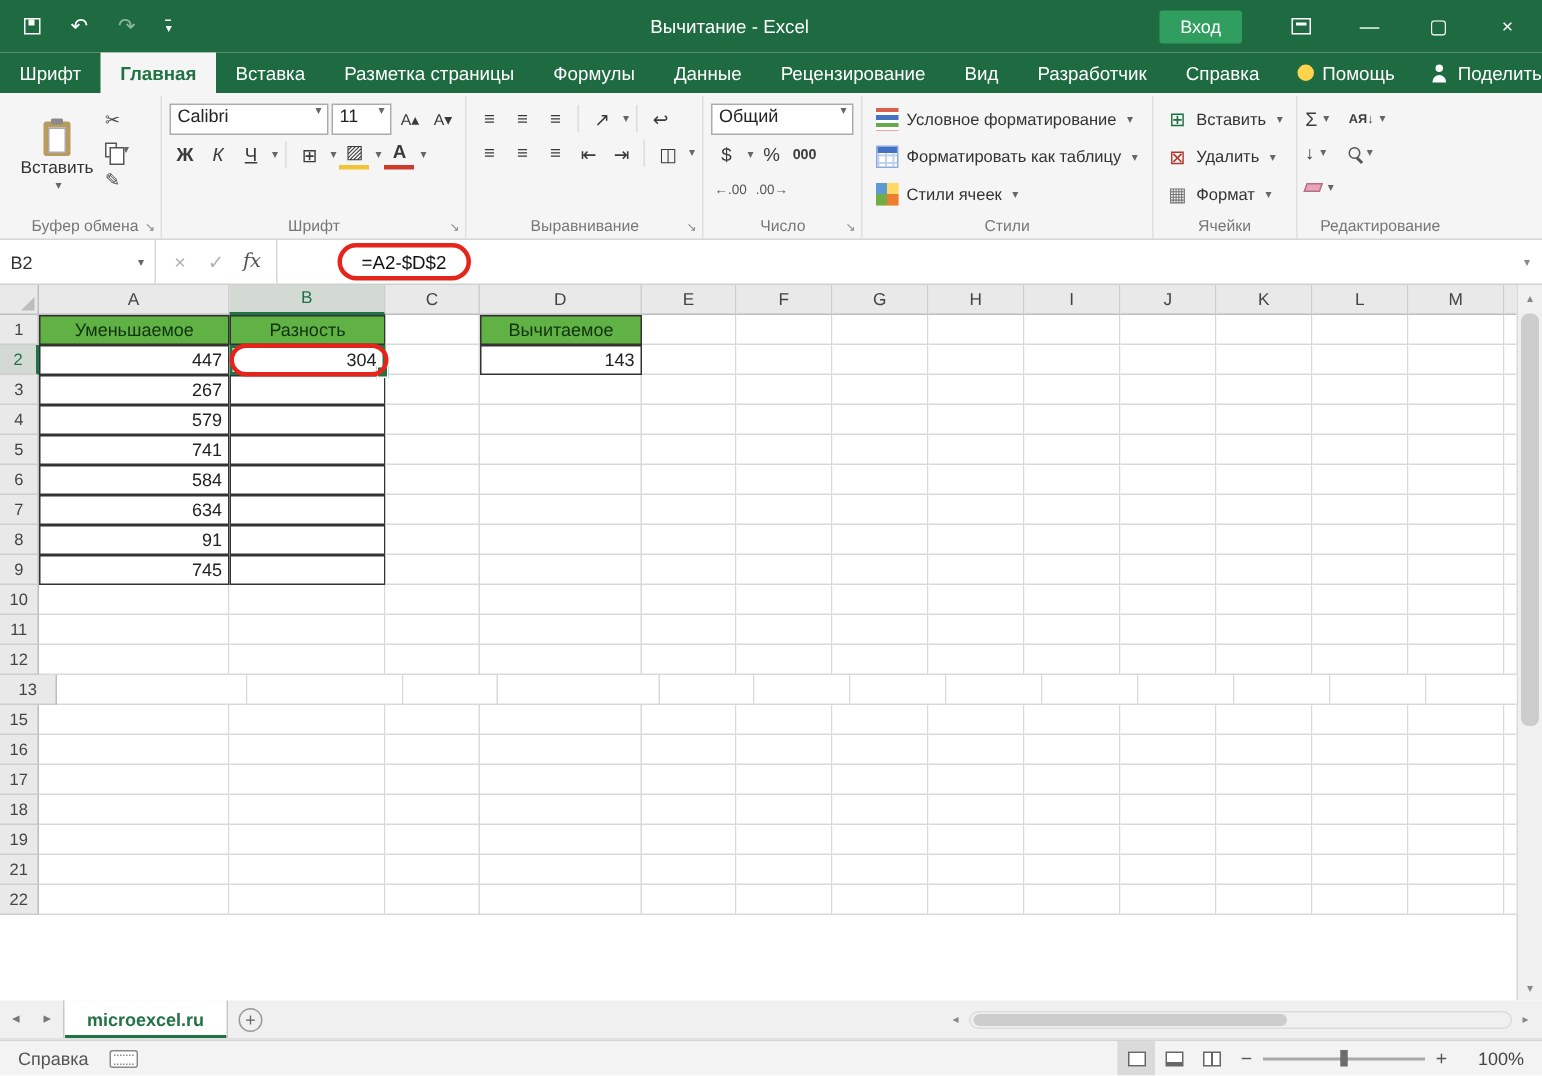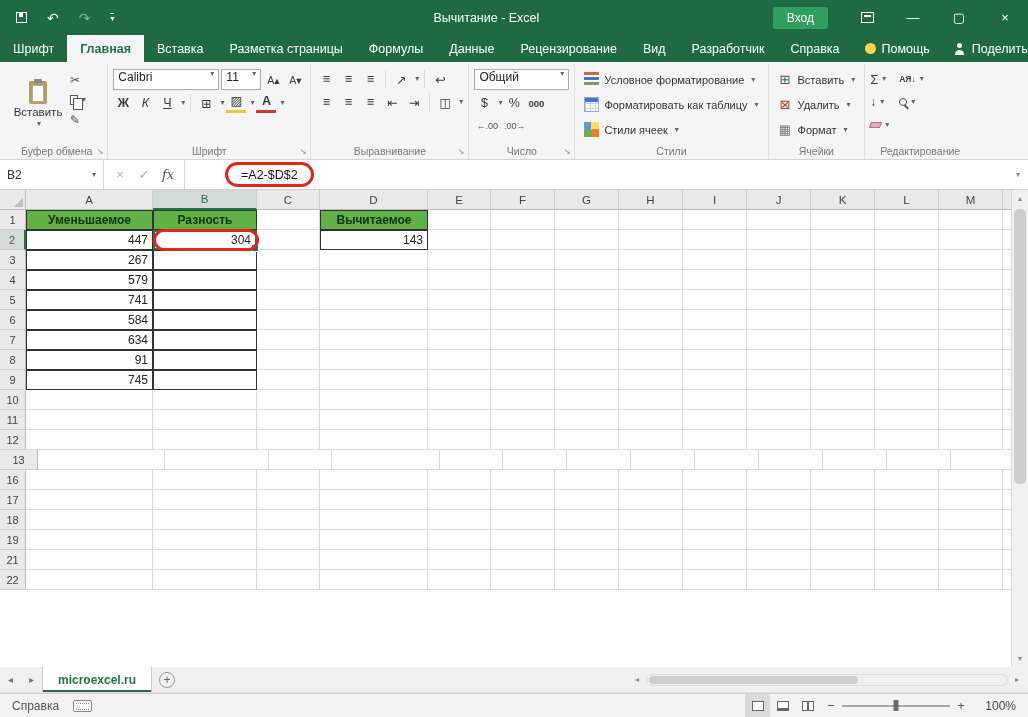--- a/index.html
+++ b/index.html
@@ -107,21 +107,21 @@
   .grid{flex:1;overflow:hidden;background:#fff}
   .g-row{display:flex;height:20px;flex:none}
   .g-corner{background:#e9e9e9;border-right:1px solid #bdbdbd;border-bottom:1px solid #bdbdbd;position:relative;flex:none}
   .g-tri{position:absolute;right:2px;bottom:2px;width:0;height:0;border-left:9px solid transparent;border-bottom:9px solid #bdbdbd}
   .g-colhead{background:#e9e9e9;border-right:1px solid #cdcdcd;border-bottom:1px solid #bdbdbd;font-size:11.5px;color:#444;display:flex;align-items:center;justify-content:center;flex:none}
   .g-colhead.sel{background:var(--selection-header-fill);color:var(--accent-green);border-bottom:2px solid var(--accent-green)}
   .g-rowhead{background:#e9e9e9;border-right:1px solid #bdbdbd;border-bottom:1px solid #cdcdcd;font-size:11px;color:#444;display:flex;align-items:center;justify-content:center;flex:none}
   .g-rowhead.sel{background:var(--selection-header-fill);color:var(--accent-green);border-right:2px solid var(--accent-green)}
   .g-cell{border-right:1px solid #d9d9d9;border-bottom:1px solid #d9d9d9;font-size:12px;position:relative;display:flex;align-items:center;background:#fff;flex:none}
   .g-cell.num{justify-content:flex-end;padding-right:4px}
-  .g-cell.hd{justify-content:center;background:var(--header-cell-fill);color:var(--header-cell-text);font-weight:bold}
+  .g-cell.hd{justify-content:center;background:var(--header-cell-fill);color:var(--header-cell-text);font-weight:normal}
   .g-cell.bx{border:1px solid #333}
   .g-cell.active{border:2px solid var(--accent-green);z-index:2}
   .g-cell.active::after{content:"";position:absolute;right:-4px;bottom:-4px;width:6px;height:6px;background:var(--accent-green);border:1px solid #fff;z-index:3}
   .cell-oval{position:absolute;left:-2px;right:-4px;top:-3px;bottom:-3px;border:3px solid var(--annotation-red);border-radius:12px;pointer-events:none;z-index:4}
   .g-fill{flex:1 1 auto !important;border-right:none}
 
   .vscroll{width:17px;background:#f0f0f0;border-left:1px solid #d9d9d9;display:flex;flex-direction:column;flex:none}
   .sc-btn{height:17px;width:100%;display:flex;align-items:center;justify-content:center;color:#888;font-size:8px;flex:none}
   .sc-track{flex:1;width:100%;position:relative}
   .sc-thumb{position:absolute;left:2px;right:2px;top:2px;height:62%;background:#cdcdcd;border-radius:5px}
@@ -691,20 +691,37 @@
           <div class="g-cell" style="width: 64px;"></div>
           <div class="g-cell" style="width: 64px;"></div>
           <div class="g-cell" style="width: 64px;"></div>
           <div class="g-cell" style="width: 64px;"></div>
           <div class="g-cell" style="width: 64px;"></div>
           <div class="g-cell" style="width: 64px;"></div>
           <div class="g-cell" style="width: 64px;"></div>
           <div class="g-cell g-fill"></div>
         </div>
         <div class="g-row">
+          <div class="g-rowhead" style="width: 26px;">15</div>
+          <div class="g-cell" style="width: 127px;"></div>
+          <div class="g-cell" style="width: 104px;"></div>
+          <div class="g-cell" style="width: 63px;"></div>
+          <div class="g-cell" style="width: 108px;"></div>
+          <div class="g-cell" style="width: 63px;"></div>
+          <div class="g-cell" style="width: 64px;"></div>
+          <div class="g-cell" style="width: 64px;"></div>
+          <div class="g-cell" style="width: 64px;"></div>
+          <div class="g-cell" style="width: 64px;"></div>
+          <div class="g-cell" style="width: 64px;"></div>
+          <div class="g-cell" style="width: 64px;"></div>
+          <div class="g-cell" style="width: 64px;"></div>
+          <div class="g-cell" style="width: 64px;"></div>
+          <div class="g-cell g-fill"></div>
+        </div>
+        <div class="g-row">
           <div class="g-rowhead" style="width: 26px;">16</div>
           <div class="g-cell" style="width: 127px;"></div>
           <div class="g-cell" style="width: 104px;"></div>
           <div class="g-cell" style="width: 63px;"></div>
           <div class="g-cell" style="width: 108px;"></div>
           <div class="g-cell" style="width: 63px;"></div>
           <div class="g-cell" style="width: 64px;"></div>
           <div class="g-cell" style="width: 64px;"></div>
           <div class="g-cell" style="width: 64px;"></div>
           <div class="g-cell" style="width: 64px;"></div>

